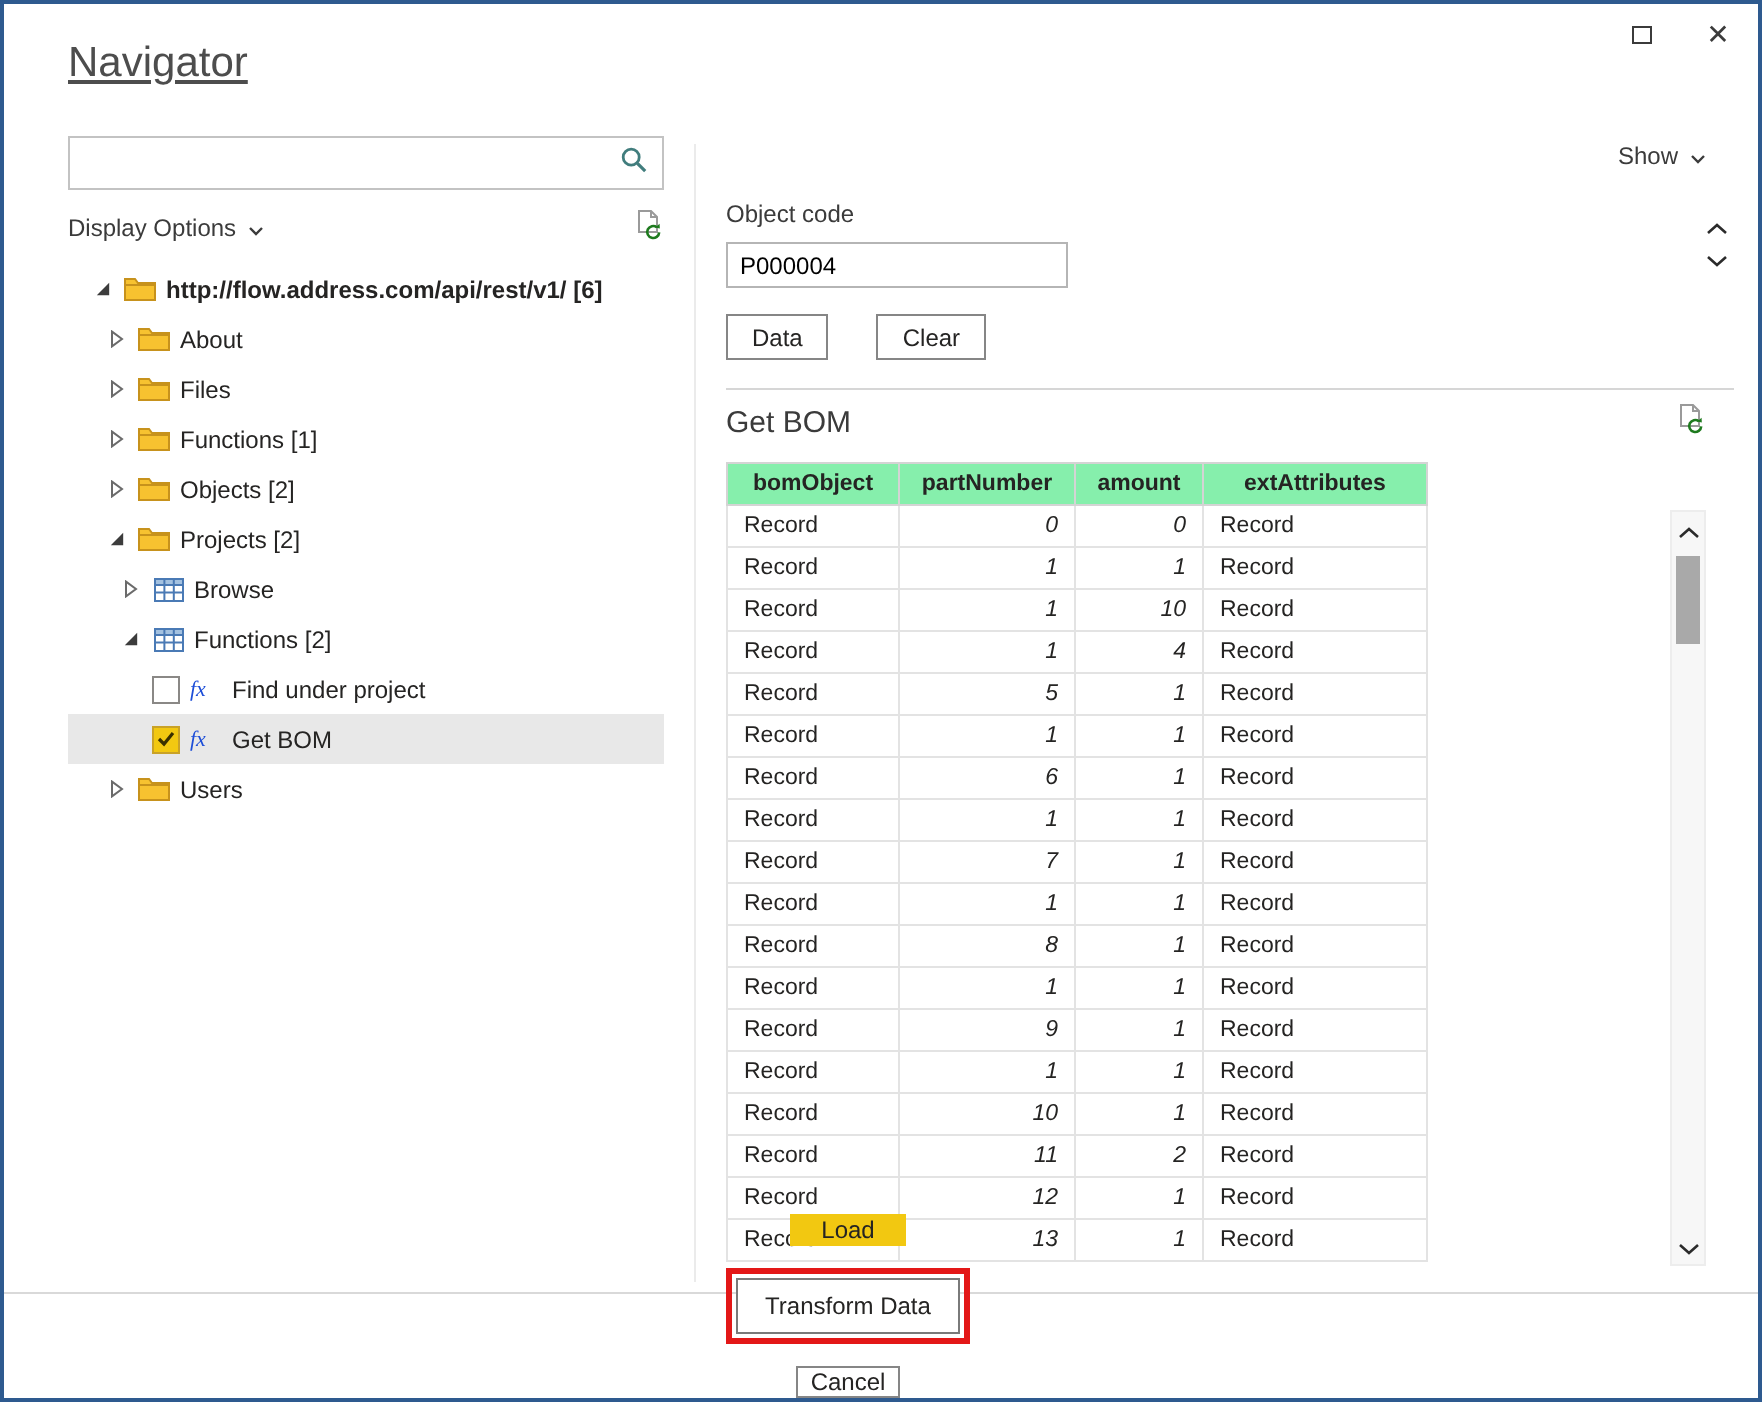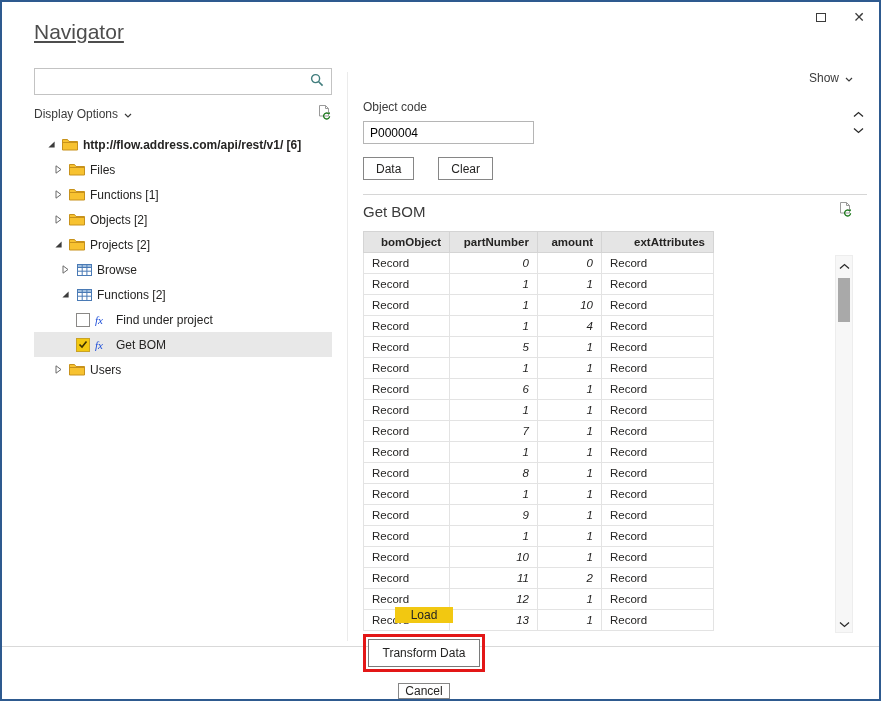--- a/index.html
+++ b/index.html
@@ -89,21 +89,21 @@
   .mini-scroll .sb-btn { height:14px; }
   .h-divider { margin-top:14px; border:none; border-top:1px solid #d6d6d6; }
   .preview-header {
     margin-top:6px; height:20px; padding-right:14px;
     display:flex; align-items:center; justify-content:space-between;
   }
   .preview-title { font-size:15px; font-weight:400; color:#3b3b3b; }
   .table-area { position:relative; margin-top:10px; height:402px; }
   .preview-table { border-collapse:collapse; table-layout:fixed; width:350px; font-size:11.5px; }
   .preview-table th {
-    background:#e5e5e5; font-weight:bold; text-align:right;
+    background:#86efac; font-weight:bold; text-align:center;
     padding:0 8px; height:21px; border:1px solid #d4d4d4; color:#252423;
     overflow:hidden; white-space:nowrap;
   }
   .preview-table td {
     padding:0 8px; height:21px; border:1px solid #e3e3e3; color:#252423;
     overflow:hidden; white-space:nowrap; background:#fff;
   }
   .preview-table td.num { text-align:right; font-style:italic; }
   
   .scrollbar-v {
@@ -200,20 +200,34 @@
             <svg width="9" height="9" viewBox="0 0 9 9">
               <path d="M2 0.8 L7 4.5 L2 8.2 Z" fill="#fff" stroke="#6b6b6b"></path>
             </svg>
           </span>
           <span class="tree-icon">
             <svg width="16" height="13" viewBox="0 0 16 13">
               <path d="M0.5 1.5 h5 l1.5 2 h8.5 v8.5 h-15 z" fill="#f7c230" stroke="#c7921c"></path>
               <path d="M0.5 4.5 h15" stroke="#c7921c" fill="none"></path>
             </svg>
           </span>
+          <span class="tree-label">About</span>
+        </div>
+        <div class="tree-row" style="padding-left: 19px;">
+          <span class="expander">
+            <svg width="9" height="9" viewBox="0 0 9 9">
+              <path d="M2 0.8 L7 4.5 L2 8.2 Z" fill="#fff" stroke="#6b6b6b"></path>
+            </svg>
+          </span>
+          <span class="tree-icon">
+            <svg width="16" height="13" viewBox="0 0 16 13">
+              <path d="M0.5 1.5 h5 l1.5 2 h8.5 v8.5 h-15 z" fill="#f7c230" stroke="#c7921c"></path>
+              <path d="M0.5 4.5 h15" stroke="#c7921c" fill="none"></path>
+            </svg>
+          </span>
           <span class="tree-label">Files</span>
         </div>
         <div class="tree-row" style="padding-left: 19px;">
           <span class="expander">
             <svg width="9" height="9" viewBox="0 0 9 9">
               <path d="M2 0.8 L7 4.5 L2 8.2 Z" fill="#fff" stroke="#6b6b6b"></path>
             </svg>
           </span>
           <span class="tree-icon">
             <svg width="16" height="13" viewBox="0 0 16 13">

